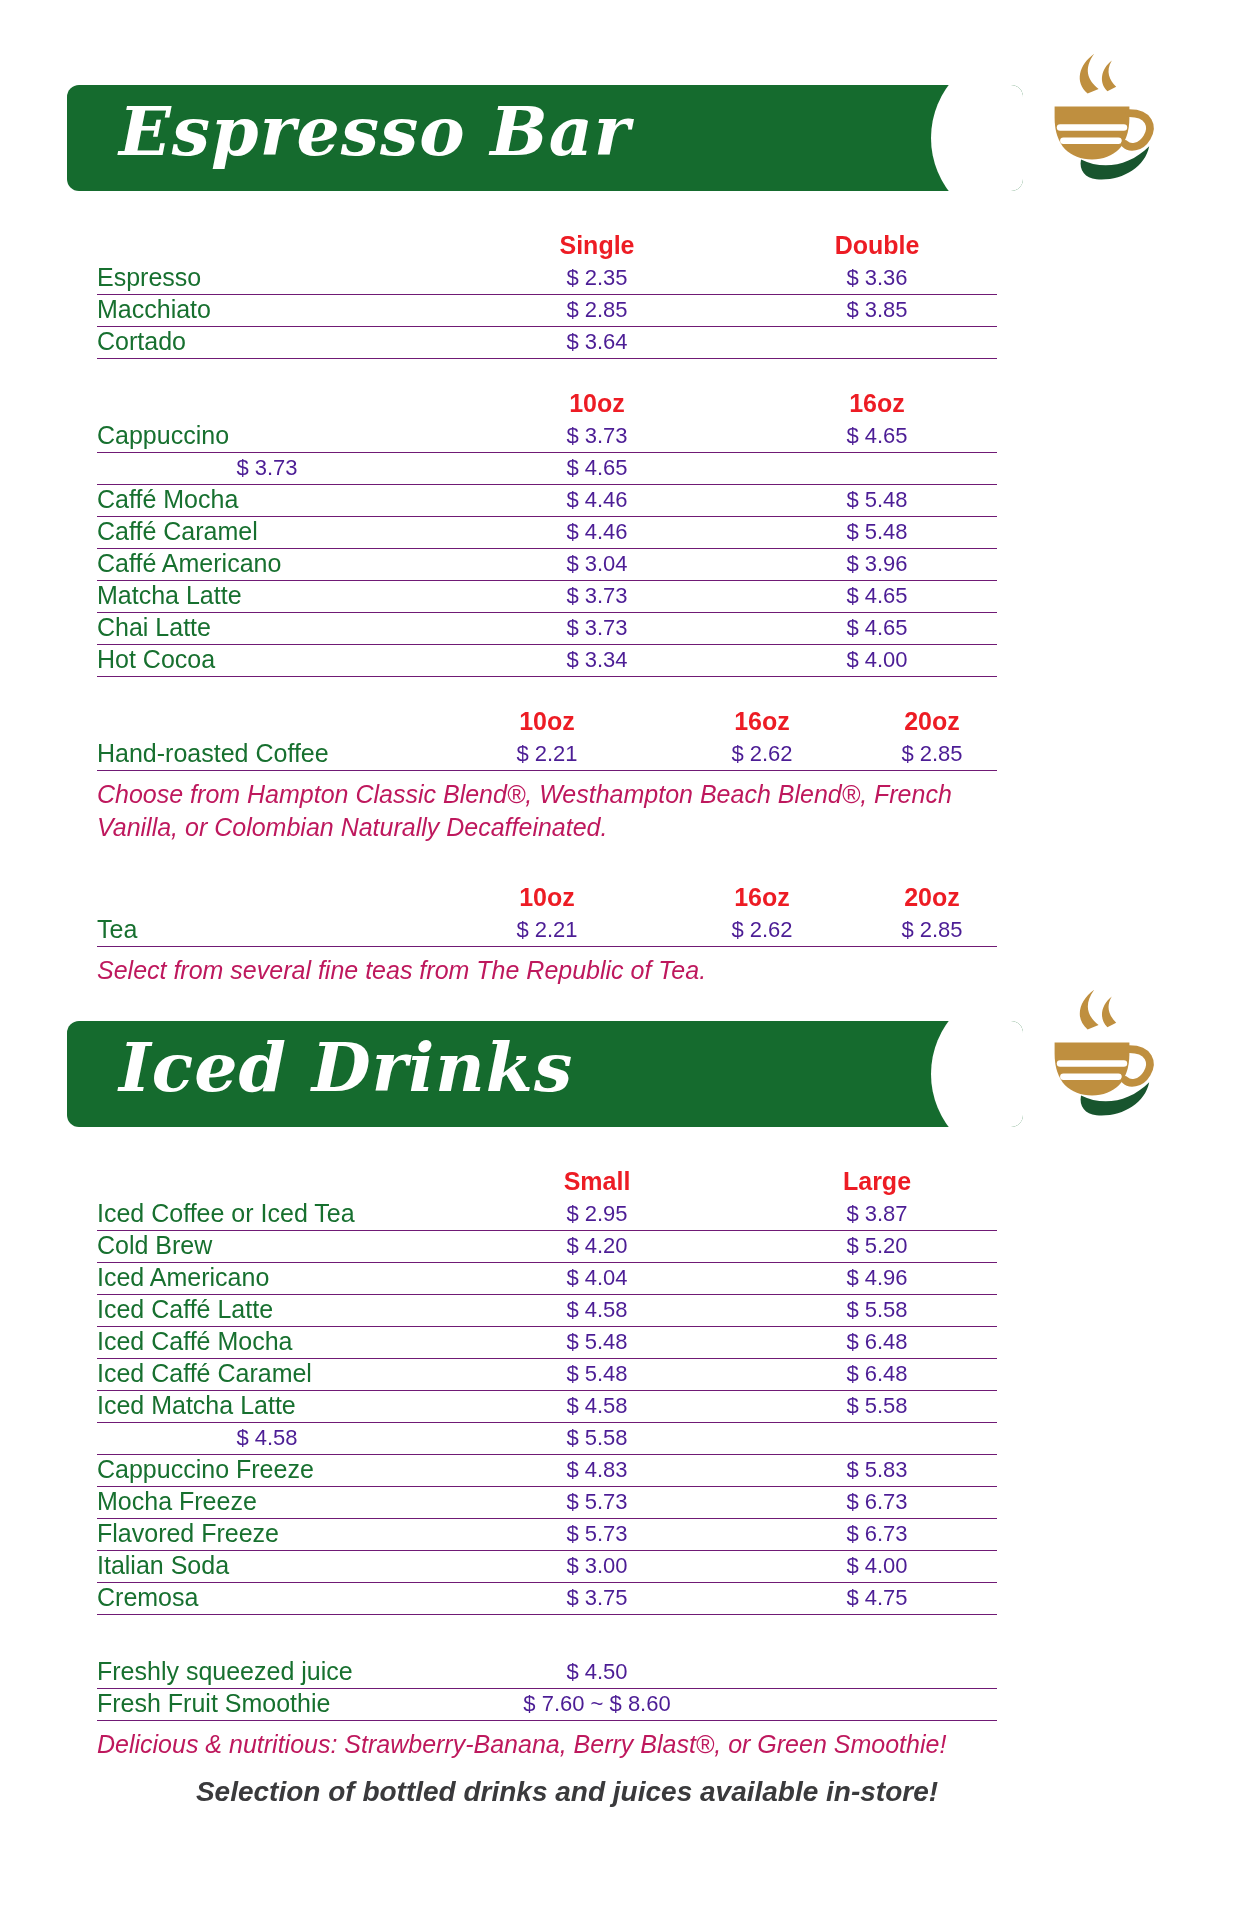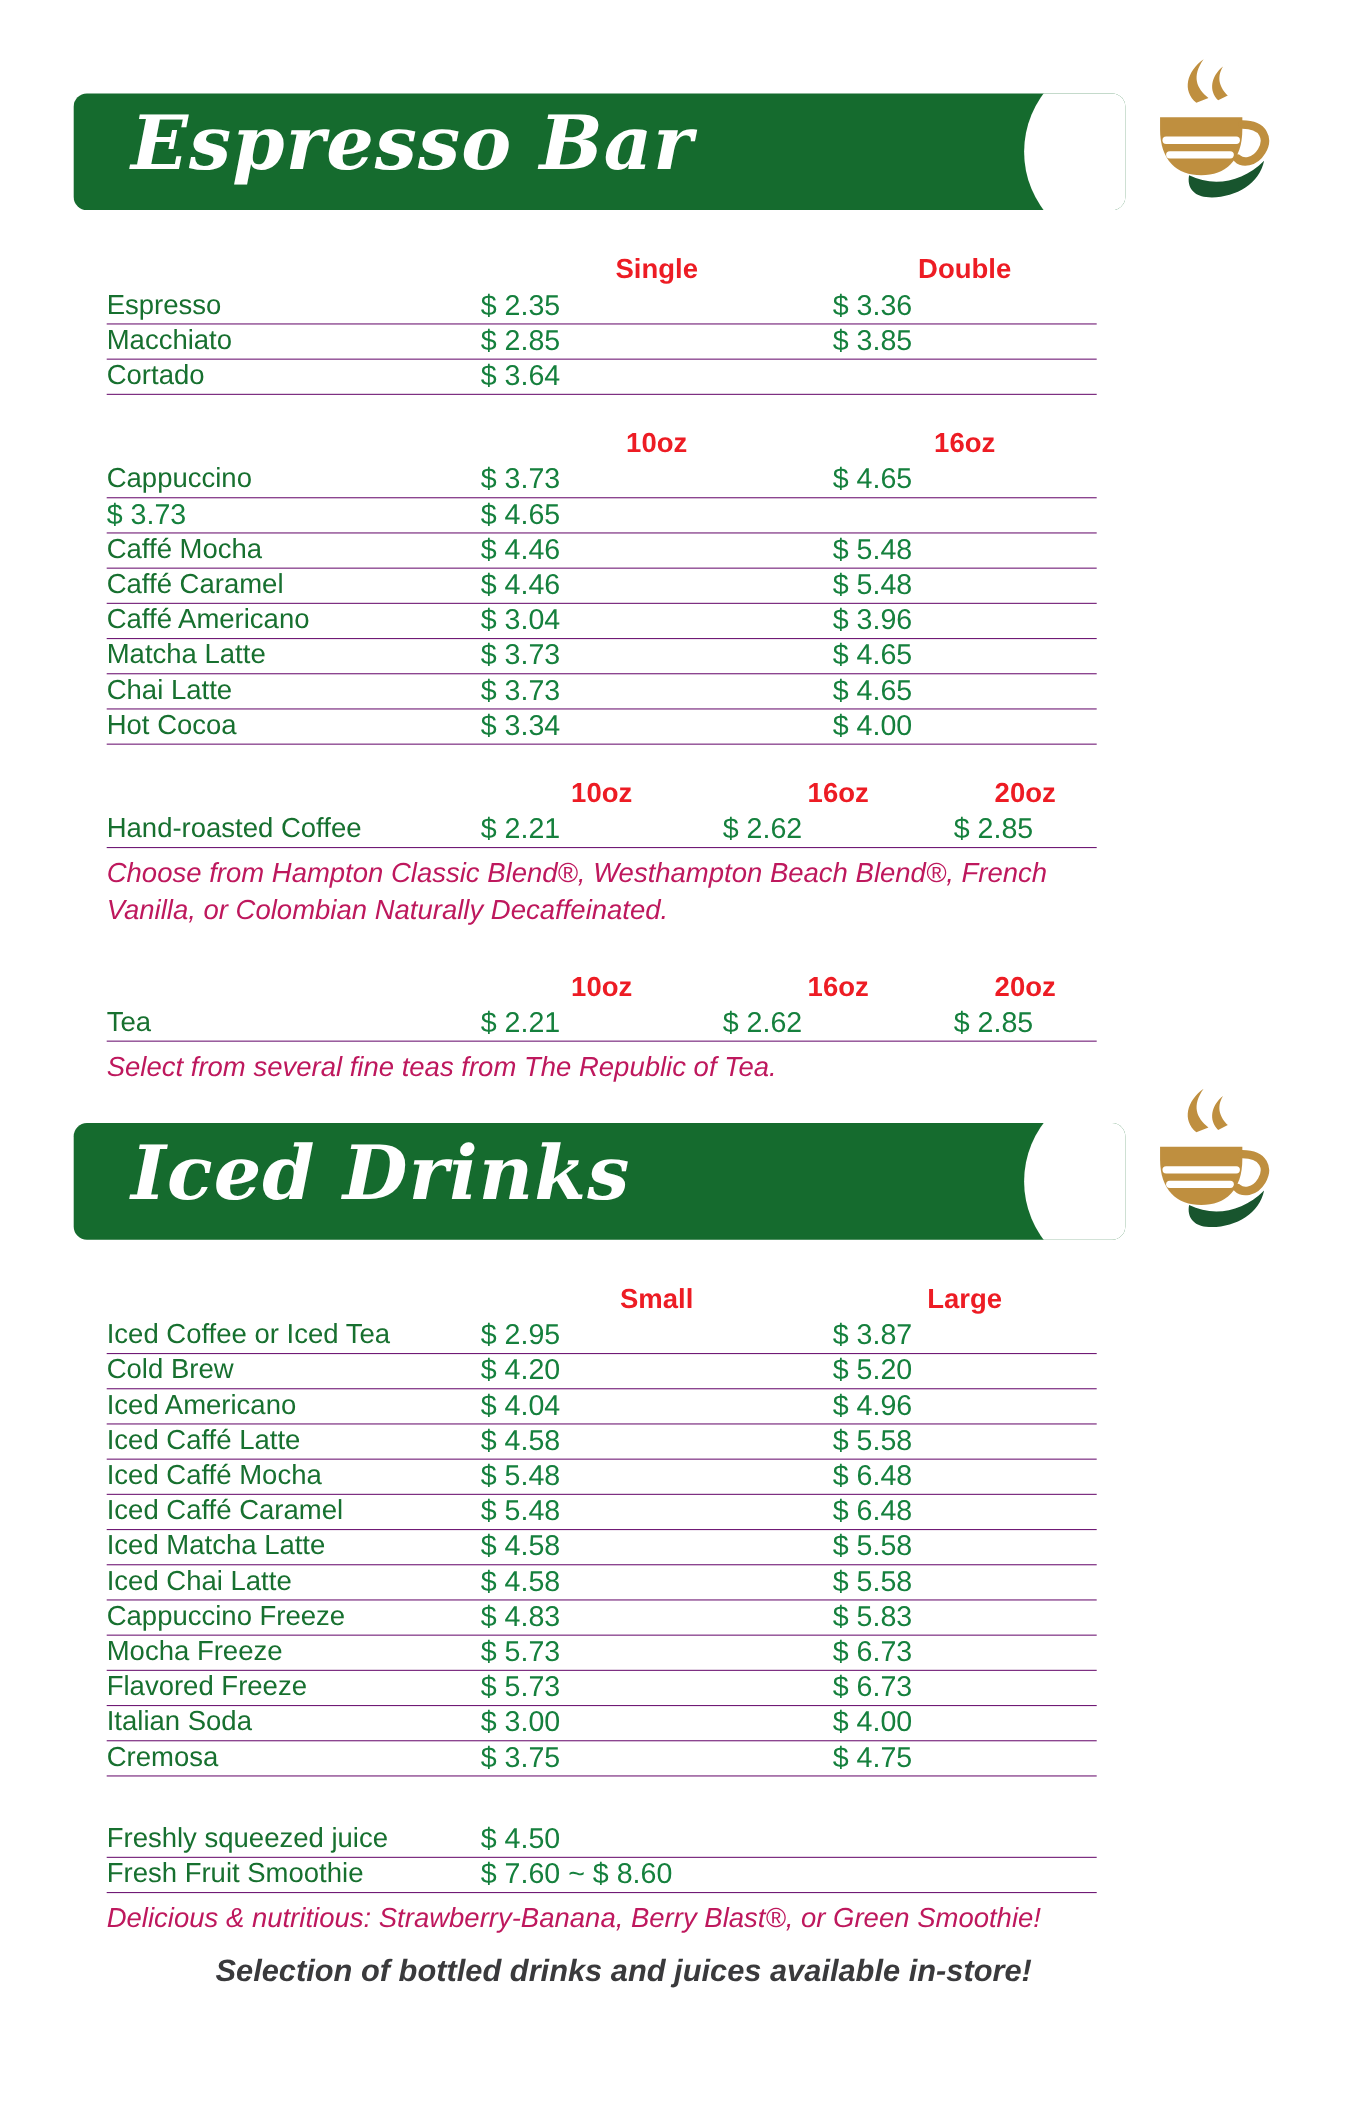--- a/index.html
+++ b/index.html
@@ -30,21 +30,21 @@
   .content{margin-left:97px;width:900px;}
   .menu-table{margin-top:40px;}
   .menu-table.gap-md{margin-top:30px;}
   .menu-table.gap-lg{margin-top:42px;}
   .mrow{display:grid;align-items:end;min-height:29px;}
   .mrow.two{grid-template-columns:340px 320px 240px;}
   .mrow.three{grid-template-columns:340px 220px 210px 130px;}
   .mrow.item{border-bottom:1px solid #701a75;padding-bottom:2px;}
   .mrow.header{padding-bottom:3px;}
   .name{color:#17702f;font-size:25px;line-height:29px;white-space:nowrap;}
-  .price{color:#15803d;font-size:26px;line-height:29px;}
+  .price{color:#4c1d95;font-size:22px;line-height:29px;text-align:center;}
   .hcell{color:#ed1c24;font-weight:bold;font-size:25px;line-height:29px;text-align:center;}
   .note{
     color:#be185d;font-style:italic;font-size:25px;line-height:1.3;
     margin-top:7px;max-width:890px;
   }
   .footer{
     text-align:center;color:#3a3a3c;font-style:italic;font-weight:bold;
     font-size:28px;margin-top:16px;padding-left:40px;
   }
 </style>
@@ -218,21 +218,20 @@
         <div class="name">Iced Caffé Caramel</div>
         <div class="price">$ 5.48</div>
         <div class="price">$ 6.48</div>
       </div>
       <div class="mrow item two">
         <div class="name">Iced Matcha Latte</div>
         <div class="price">$ 4.58</div>
         <div class="price">$ 5.58</div>
       </div>
       <div class="mrow item two">
-        <div class="name">Iced Chai Latte</div>
         <div class="price">$ 4.58</div>
         <div class="price">$ 5.58</div>
       </div>
       <div class="mrow item two">
         <div class="name">Cappuccino Freeze</div>
         <div class="price">$ 4.83</div>
         <div class="price">$ 5.83</div>
       </div>
       <div class="mrow item two">
         <div class="name">Mocha Freeze</div>

